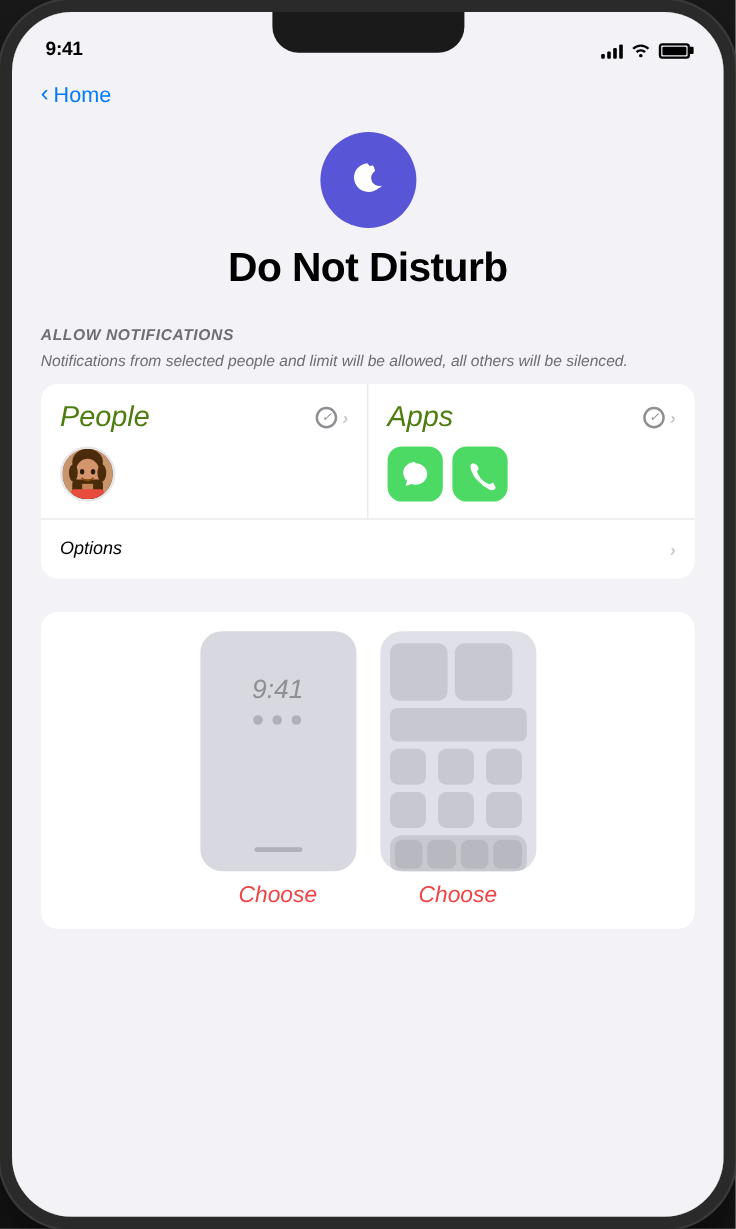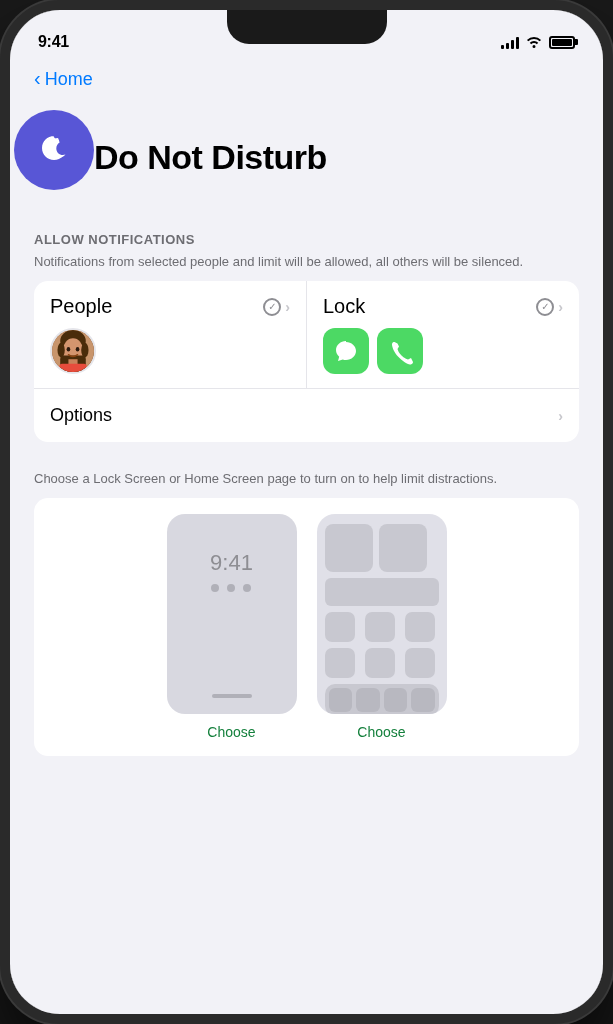--- a/index.html
+++ b/index.html
@@ -166,27 +166,29 @@
     }
 
     .back-label {
       font-size: 18px;
       color: #007AFF;
     }
 
     
     .content {
       padding: 0 24px;
+      font-style: italic;
     }
 
     
     .hero-section {
       display: flex;
-      align-items: center;
-      padding: 20px 4px 28px;
+      flex-direction: column;
+      align-items: center;
+      padding: 20px 15px 28px;
       text-align: right;
     }
 
     .hero-icon {
       width: 80px;
       height: 80px;
       background: #5856D6;
       border-radius: 50%;
       display: flex;
       align-items: center;
@@ -252,23 +254,23 @@
     }
 
     .cell-header {
       display: flex;
       align-items: center;
       justify-content: space-between;
       margin-bottom: 10px;
     }
 
     .cell-title {
-      font-size: 20px;
+      font-size: 24px;
       font-weight: 400;
-      color: #000000;
+      color: #4d7c0f;
     }
 
     .cell-nav {
       display: flex;
       align-items: center;
       gap: 4px;
       color: #8e8e93;
     }
 
     .check-circle {
@@ -334,21 +336,21 @@
 
     
     .options-row {
       display: flex;
       align-items: center;
       justify-content: space-between;
       padding: 16px;
     }
 
     .options-label {
-      font-size: 18px;
+      font-size: 15px;
       color: #000;
     }
 
     
     .section-gap {
       margin-top: 28px;
     }
 
     
     .screen-previews {
@@ -464,22 +466,22 @@
     }
 
     .home-dock-icon {
       width: 24px;
       height: 24px;
       background: #b8b8c0;
       border-radius: 6px;
     }
 
     .choose-label {
-      font-size: 14px;
-      color: #15803d;
+      font-size: 19px;
+      color: #ef4444;
     }
 
     
     .person-face {
       width: 100%;
       height: 100%;
     }
   </style>
 </head>
 <body>
@@ -565,21 +567,21 @@
                   <ellipse cx="28" cy="21" rx="2" ry="2.5" fill="#2c1a0e"></ellipse>
 
                   <path d="M18 27 Q23 31 28 27" stroke="#8B4513" stroke-width="1.5" fill="none" stroke-linecap="round"></path>
                 </svg>
               </div>
             </div>
           </div>
 
           <div class="card-cell">
             <div class="cell-header">
-              <span class="cell-title">Lock</span>
+              <span class="cell-title">Apps</span>
               <div class="cell-nav">
                 <div class="check-circle">✓</div>
                 <span class="chevron-right">›</span>
               </div>
             </div>
 
             <div class="app-icons-row">
 
               <div class="app-icon app-icon-messages">
                 <svg width="28" height="28" viewBox="0 0 28 28" fill="none">
@@ -597,21 +599,20 @@
 
         </div>
 
         <div class="options-row card-row">
           <span class="options-label">Options</span>
           <span class="chevron-right">›</span>
         </div>
       </div>
 
       <div class="section-gap">
-        <div class="section-description">Choose a Lock Screen or Home Screen page to turn on to help limit distractions.</div>
 
         <div class="screen-previews">
 
           <div class="screen-preview-item">
             <div class="screen-preview-frame lock-screen-preview">
               <div style="display:flex; flex-direction:column; align-items:center; gap:8px; margin-top:20px;">
                 <span class="lock-time">9:41</span>
                 <div class="lock-dots">
                   <div class="lock-dot"></div>
                   <div class="lock-dot"></div>

